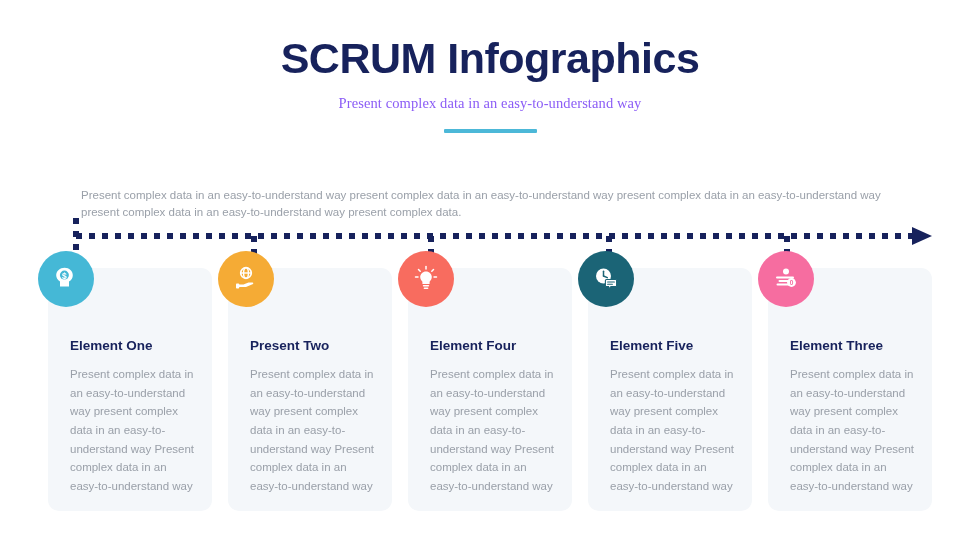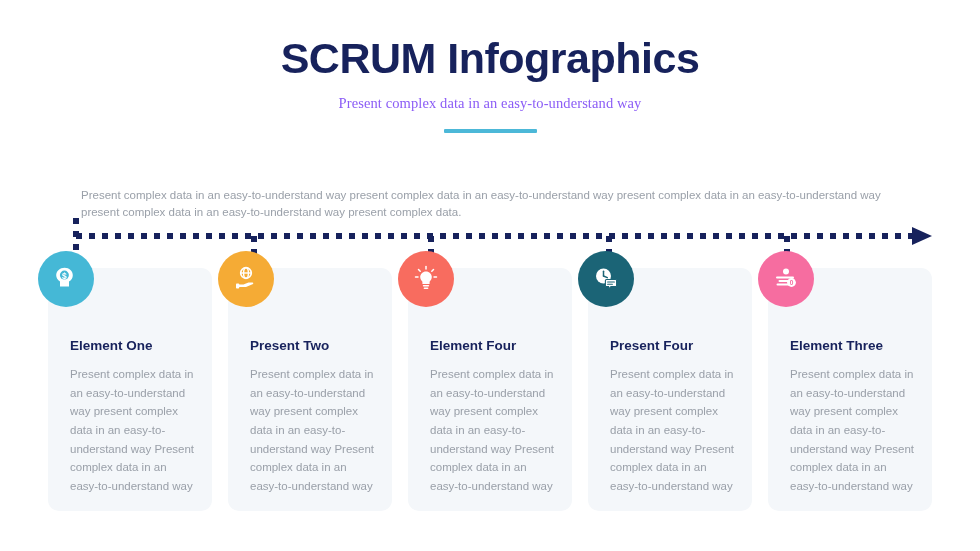--- a/index.html
+++ b/index.html
@@ -188,21 +188,21 @@
     <div class="card-icon" style="background:#1b6476">
       <svg width="30" height="30" viewBox="0 0 30 30">
         <circle cx="12.5" cy="12" r="7.5" fill="#ffffff"></circle>
         <line x1="12.5" y1="12" x2="12.5" y2="7.2" stroke="#1b6476" stroke-width="1.5" stroke-linecap="round"></line>
         <line x1="12.5" y1="12" x2="16.3" y2="13.6" stroke="#1b6476" stroke-width="1.5" stroke-linecap="round"></line>
         <path d="M15.5 15.5 L24.5 15.5 C25.2 15.5 25.6 16 25.6 16.6 L25.6 21.5 C25.6 22.1 25.2 22.6 24.5 22.6 L20 22.6 L17.6 25.2 L17.6 22.6 L15.5 22.6 C14.9 22.6 14.4 22.1 14.4 21.5 L14.4 16.6 C14.4 16 14.9 15.5 15.5 15.5 Z" fill="#ffffff" stroke="#1b6476" stroke-width="1.1"></path>
         <line x1="16.6" y1="18" x2="23.4" y2="18" stroke="#1b6476" stroke-width="1.1" stroke-linecap="round"></line>
         <line x1="16.6" y1="20.2" x2="21.4" y2="20.2" stroke="#1b6476" stroke-width="1.1" stroke-linecap="round"></line>
       </svg>
     </div>
-    <h3 class="card-heading">Present Four</h3>
+    <h3 class="card-heading">Element Five</h3>
     <p class="card-body">Present complex data in an easy-to-understand way present complex data in an easy-to-understand way Present complex data in an easy-to-understand way</p>
   </div>
 
   <div class="card">
     <div class="card-icon" style="background:#f66da0">
       <svg width="30" height="30" viewBox="0 0 30 30">
         <circle cx="15" cy="7.5" r="3" fill="#ffffff"></circle>
         <line x1="6" y1="13.5" x2="22" y2="13.5" stroke="#ffffff" stroke-width="2" stroke-linecap="round"></line>
         <line x1="8.5" y1="17" x2="21" y2="17" stroke="#ffffff" stroke-width="2" stroke-linecap="round"></line>
         <line x1="6.5" y1="20.5" x2="19" y2="20.5" stroke="#ffffff" stroke-width="2" stroke-linecap="round"></line>

